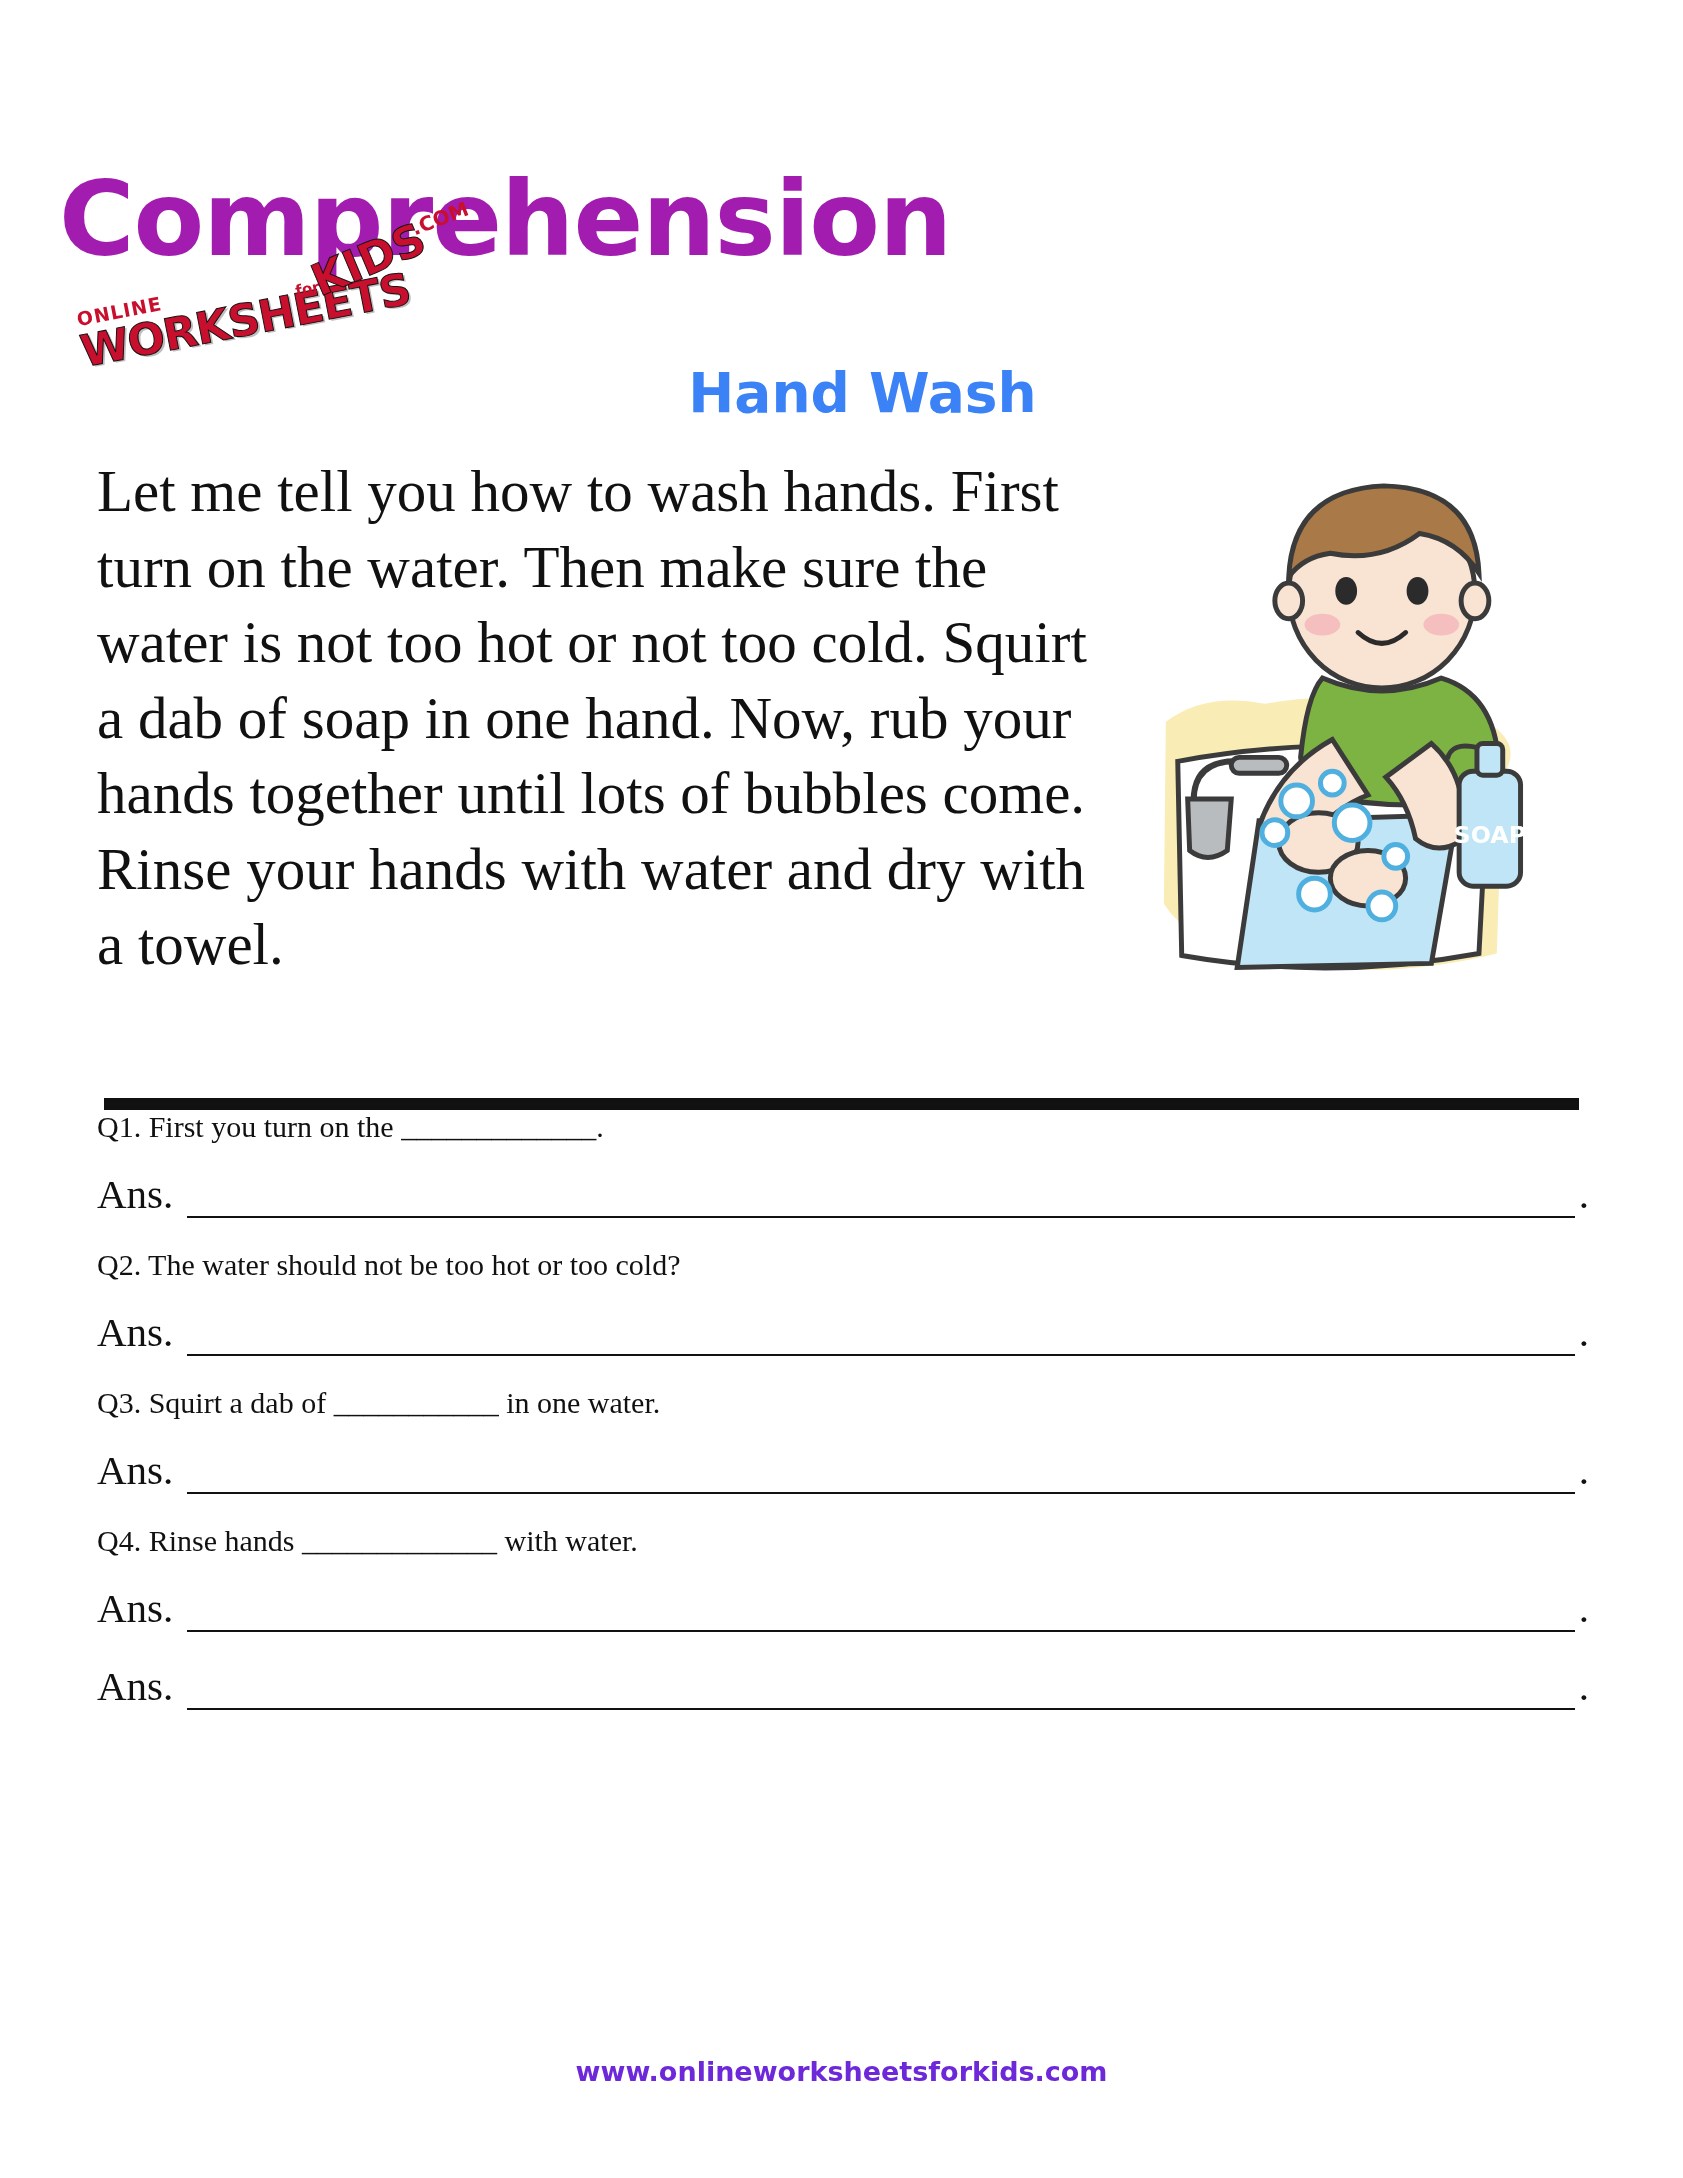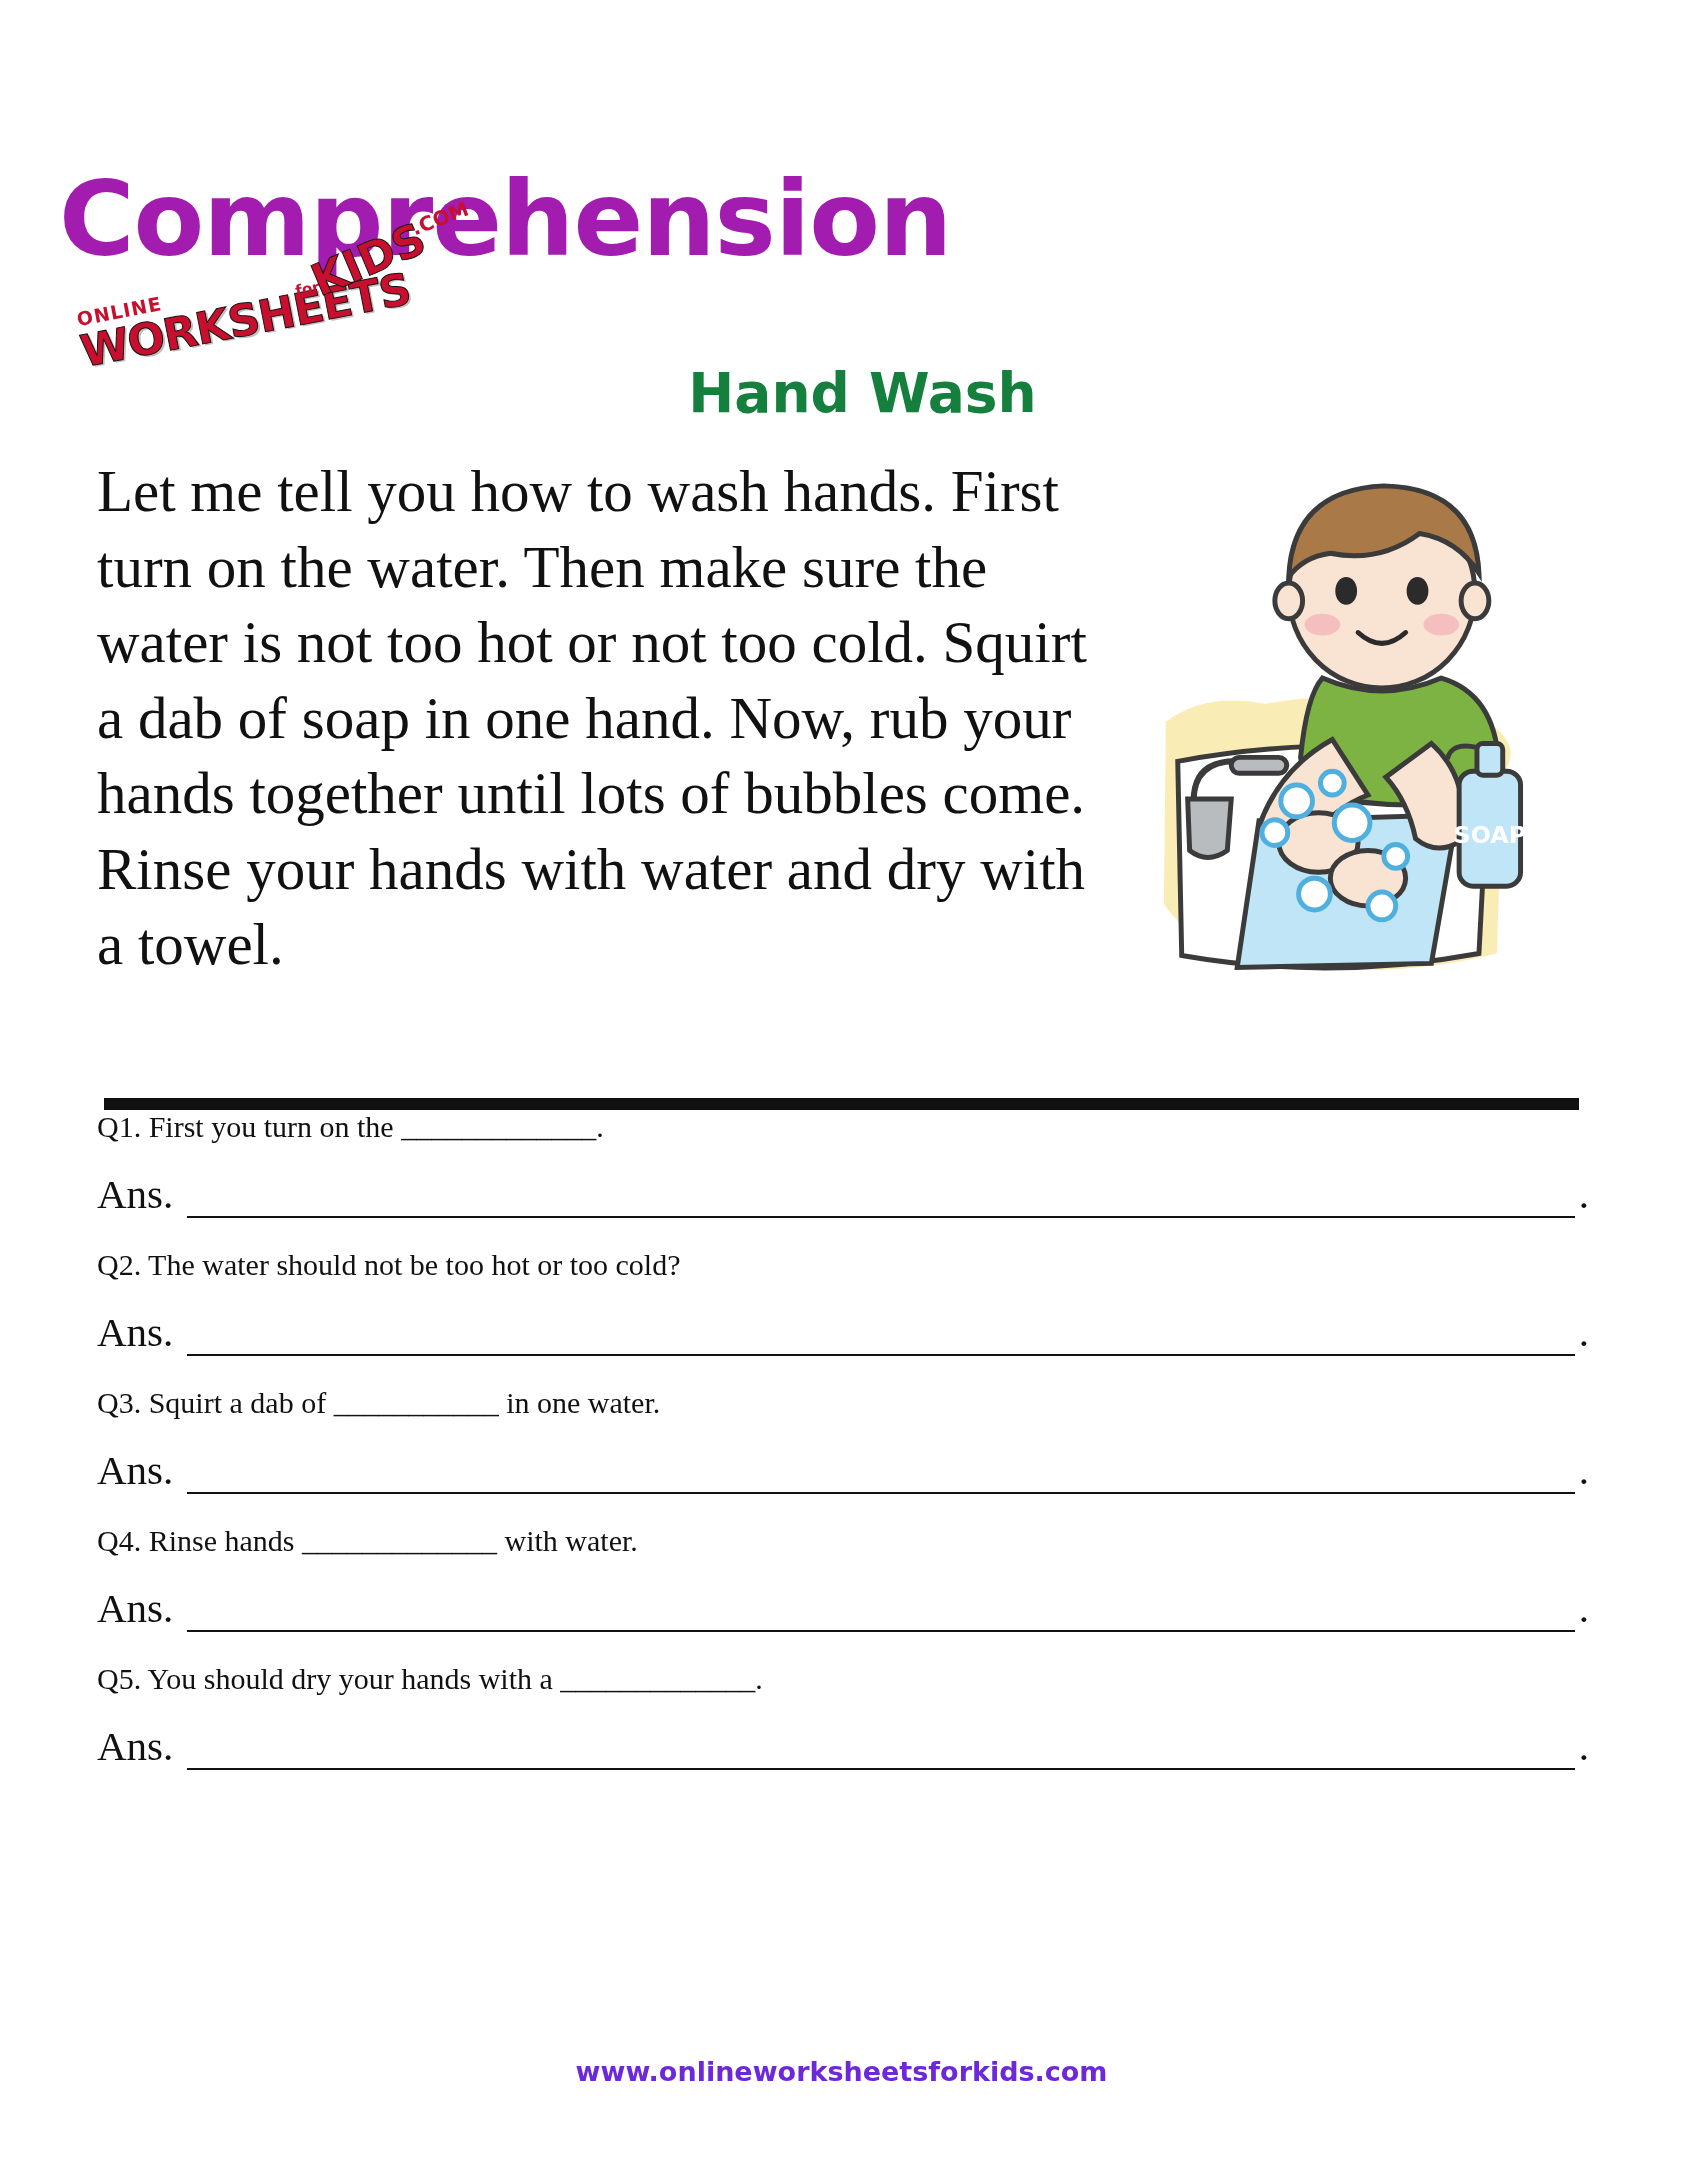--- a/index.html
+++ b/index.html
@@ -35,21 +35,21 @@
   }
   .subtitle {
     position: absolute;
     left: 12px;
     right: 0;
     top: 366px;
     text-align: center;
     font-family: "DejaVu Sans", sans-serif;
     font-weight: bold;
     font-size: 55px;
-    color: #15803d;
+    color: #3b82f6;
     line-height: 1;
     padding-left: 30px;
   }
 
   
   .logo {
     position: absolute;
     left: 50px;
     top: 233px;
     width: 416px;
@@ -290,21 +290,20 @@
     <span class="ans-dot">.</span>
   </div>
 
   <div class="q-line">Q4. Rinse hands _____________ with water.</div>
   <div class="ans-line">
     <span class="ans-label">Ans.</span>
     <span class="ans-rule"></span>
     <span class="ans-dot">.</span>
   </div>
 
-  <div class="q-line">Q5. You should dry your hands with a _____________.</div>
   <div class="ans-line">
     <span class="ans-label">Ans.</span>
     <span class="ans-rule"></span>
     <span class="ans-dot">.</span>
   </div>
 
 </div>
 
 <div class="footer">www.onlineworksheetsforkids.com</div>
 

